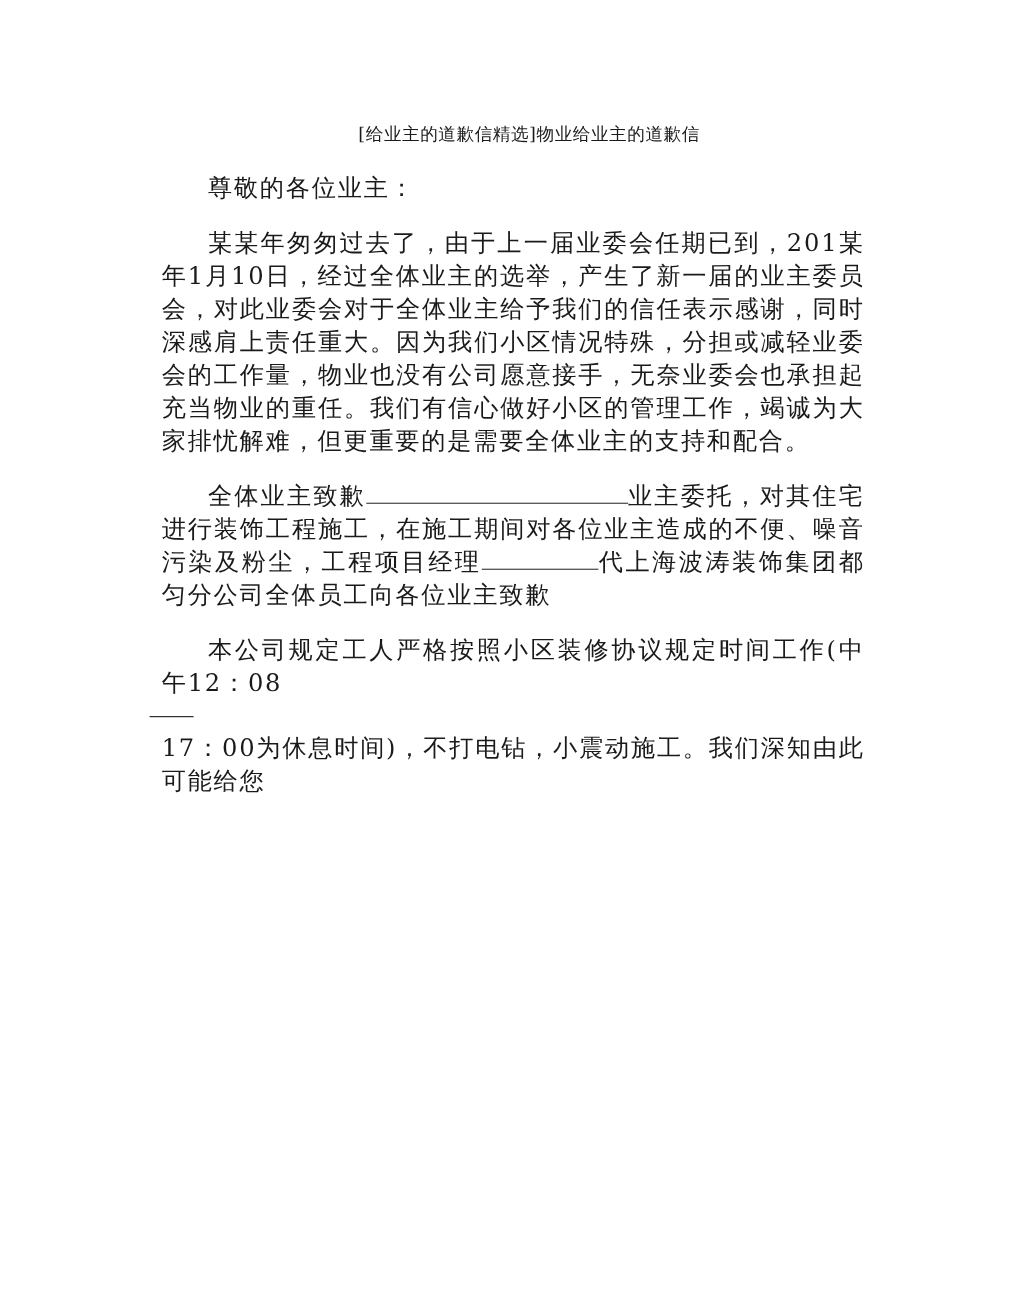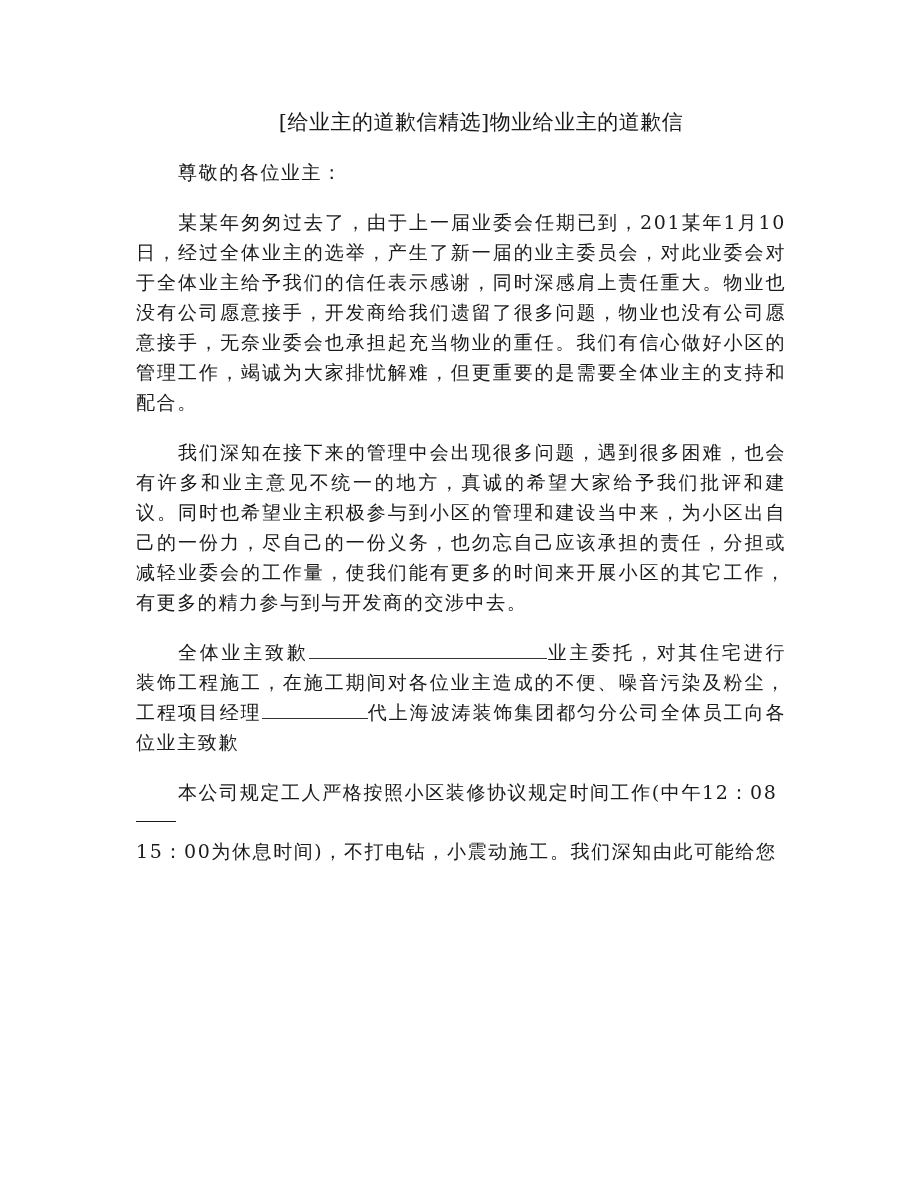--- a/index.html
+++ b/index.html
@@ -16,29 +16,29 @@
       color: #1a1a1a;
     }
     .page {
       position: absolute;
       left: 136px;
       top: 108px;
       width: 650px;
     }
     .title {
       text-align: center;
-      font-size: 21px;
+      font-size: 16px;
       line-height: 28px;
       margin: 0 0 21px 0;
       letter-spacing: 0.5px;
       padding-left: 40px;
     }
     p {
-      margin: 0 0 20px 0;
-      font-size: 19px;
+      margin: 0 0 20px 11px;
+      font-size: 22px;
       line-height: 30px;
       letter-spacing: 1.6px;
       text-align: justify;
     }
     p.indent { text-indent: 42px; }
     p.plain { padding-left: 42px; }
     .blank {
       display: inline-block;
       border-bottom: 1px solid #333;
       height: 20px;
@@ -56,23 +56,22 @@
     }
   </style>
 </head>
 <body>
 
 <div class="page">
   <div class="title">[给业主的道歉信精选]物业给业主的道歉信</div>
 
   <p class="plain">尊敬的各位业主：</p>
 
-  <p class="indent">某某年匆匆过去了，由于上一届业委会任期已到，201某年1月10日，经过全体业主的选举，产生了新一届的业主委员会，对此业委会对于全体业主给予我们的信任表示感谢，同时深感肩上责任重大。物业也没有公司愿意接手，开发商给我们遗留了很多问题，物业也没有公司愿意接手，无奈业委会也承担起充当物业的重任。我们有信心做好小区的管理工作，竭诚为大家排忧解难，但更重要的是需要全体业主的支持和配合。</p>
-  <p class="indent">我们深知在接下来的管理中会出现很多问题，遇到很多困难，也会有许多和业主意见不统一的地方，真诚的希望大家给予我们批评和建议。同时也希望业主积极参与到小区的管理和建设当中来，为小区出自己的一份力，尽自己的一份义务，也勿忘自己应该承担的责任，分担或减轻业委会的工作量，使我们能有更多的时间来开展小区的其它工作，有更多的精力参与到与开发商的交涉中去。</p>
+  <p class="indent">某某年匆匆过去了，由于上一届业委会任期已到，201某年1月10日，经过全体业主的选举，产生了新一届的业主委员会，对此业委会对于全体业主给予我们的信任表示感谢，同时深感肩上责任重大。因为我们小区情况特殊，分担或减轻业委会的工作量，物业也没有公司愿意接手，无奈业委会也承担起充当物业的重任。我们有信心做好小区的管理工作，竭诚为大家排忧解难，但更重要的是需要全体业主的支持和配合。</p>
 
 
 
   <p class="indent"><span>全体业主致歉</span><span class="blank b-mid"></span><span>业主委托，对其住宅进行装饰工程施工，在施工期间对各位业主造成的不便、噪音污染及粉尘，工程项目经理</span><span class="blank b-short"></span><span>代上海波涛装饰集团都匀分公司全体员工向各位业主致歉</span></p>
 
   <p class="indent" style="margin-bottom:0"><span>本公司规定工人严格按照小区装修协议规定时间工作(中午12：08</span></p>
   <span class="dash"></span>
-  <p>15：00为休息时间)，不打电钻，小震动施工。我们深知由此可能给您</p>
+  <p>17：00为休息时间)，不打电钻，小震动施工。我们深知由此可能给您</p>
 </div>
 
 </body></html>

